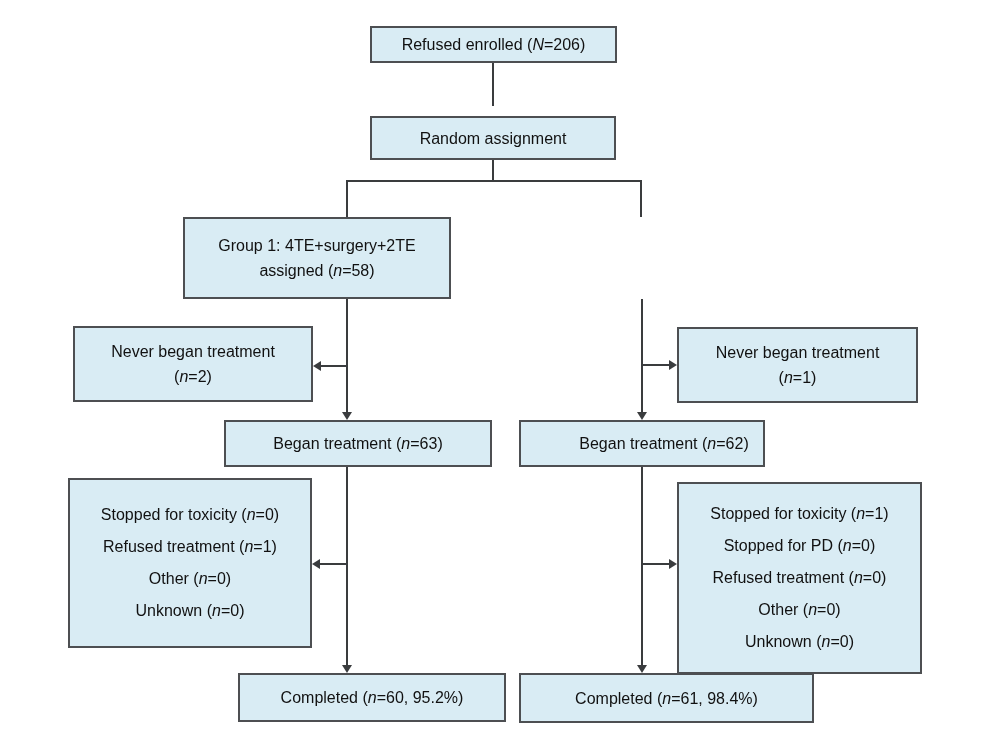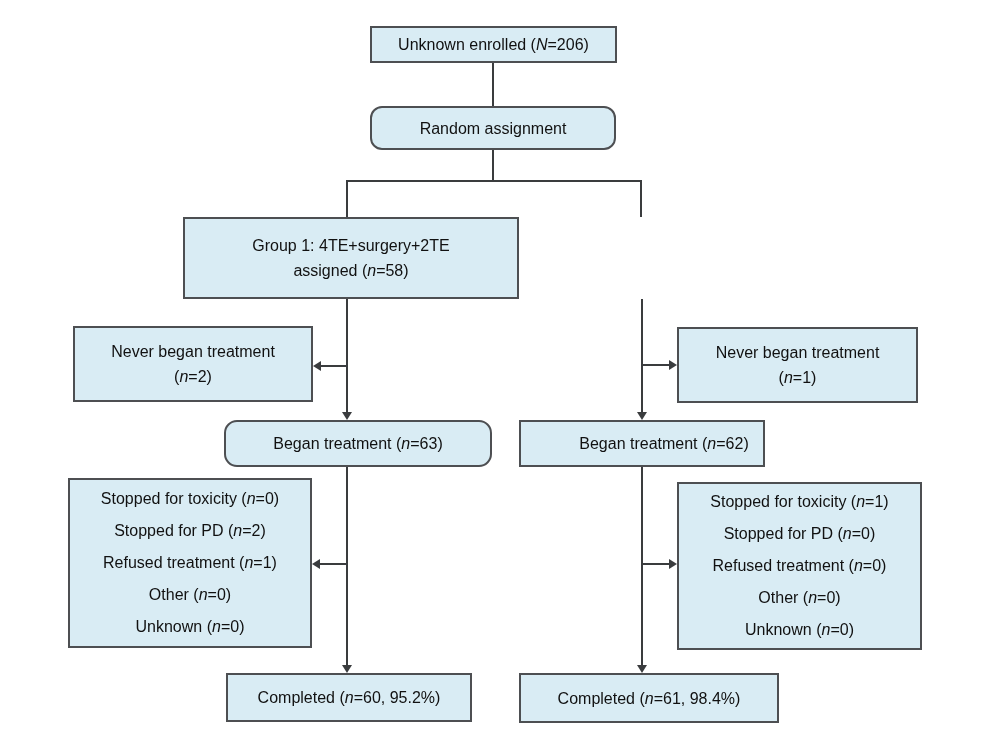--- a/index.html
+++ b/index.html
@@ -33,31 +33,31 @@
   .vline { width: 2px; }
   .hline { height: 2px; }
 
   .arr { position: absolute; width: 0; height: 0; }
   .arr.down  { border-left: 5px solid transparent; border-right: 5px solid transparent; border-top: 8px solid #3a3c3e; }
   .arr.left  { border-top: 5px solid transparent; border-bottom: 5px solid transparent; border-right: 8px solid #3a3c3e; }
   .arr.right { border-top: 5px solid transparent; border-bottom: 5px solid transparent; border-left: 8px solid #3a3c3e; }
 
   
   #b-enrolled   { left: 370px; top: 26px;  width: 247px; height: 37px; }
-  #b-random     { left: 370px; top: 106px; width: 246px; height: 44px; border-radius: 12px; }
-  #b-group1     { left: 183px; top: 217px; width: 336px; height: 82px; justify-content: center; }
+  #b-random     { left: 370px; top: 116px; width: 246px; height: 44px; }
+  #b-group1     { left: 183px; top: 217px; width: 268px; height: 82px; justify-content: center; }
   #b-group2     { left: 517px; top: 217px; width: 286px; height: 82px; }
   #b-never1     { left: 73px;  top: 326px; width: 240px; height: 76px; }
   #b-never2     { left: 677px; top: 327px; width: 241px; height: 76px; }
-  #b-began1     { left: 224px; top: 420px; width: 268px; height: 47px; border-radius: 13px; }
+  #b-began1     { left: 224px; top: 420px; width: 268px; height: 47px; }
   #b-began2     { left: 519px; top: 420px; width: 246px; height: 47px; padding-left: 44px; }
   #b-reasons1   { left: 68px;  top: 478px; width: 244px; height: 170px; }
-  #b-reasons2   { left: 677px; top: 482px; width: 245px; height: 168px; }
-  #b-completed1 { left: 226px; top: 673px; width: 246px; height: 49px; }
-  #b-completed2 { left: 519px; top: 673px; width: 260px; height: 50px; }
+  #b-reasons2   { left: 677px; top: 482px; width: 245px; height: 192px; }
+  #b-completed1 { left: 238px; top: 673px; width: 268px; height: 49px; }
+  #b-completed2 { left: 519px; top: 673px; width: 295px; height: 50px; }
 
   
   #c1  { left: 492px; top: 63px;  height: 43px; }
   #c2  { left: 492px; top: 150px; height: 32px; }
   #c3  { left: 346px; top: 180px; width: 296px; }
   #c4  { left: 346px; top: 180px; height: 37px; }
   #c5  { left: 640px; top: 180px; height: 37px; }
   #c6  { left: 346px; top: 299px; height: 113px; }
   #a6  { left: 342px; top: 412px; }
   #c7  { left: 319px; top: 365px; width: 28px; }
@@ -98,21 +98,21 @@
   <div class="vline" id="c10"></div>
   <div class="arr down" id="a10"></div>
   <div class="hline" id="c11"></div>
   <div class="arr right" id="a11"></div>
   <div class="vline" id="c12"></div>
   <div class="arr down" id="a12"></div>
   <div class="hline" id="c13"></div>
   <div class="arr right" id="a13"></div>
 
   <div class="box" id="b-enrolled">
-    <div class="tline"><span>Unknown enrolled (</span><i>N</i><span>=206)</span></div>
+    <div class="tline"><span>Refused enrolled (</span><i>N</i><span>=206)</span></div>
   </div>
 
   <div class="box" id="b-random">
     <div class="tline"><span>Random assignment</span><i></i><span></span></div>
   </div>
 
   <div class="box" id="b-group1">
     <div class="tline"><span>Group 1: 4TE+surgery+2TE</span><i></i><span></span></div>
     <div class="tline"><span>assigned (</span><i>n</i><span>=58)</span></div>
   </div>
@@ -131,21 +131,20 @@
   <div class="box" id="b-began1">
     <div class="tline"><span>Began treatment (</span><i>n</i><span>=63)</span></div>
   </div>
 
   <div class="box" id="b-began2">
     <div class="tline"><span>Began treatment (</span><i>n</i><span>=62)</span></div>
   </div>
 
   <div class="box tall" id="b-reasons1">
     <div class="tline"><span>Stopped for toxicity (</span><i>n</i><span>=0)</span></div>
-    <div class="tline"><span>Stopped for PD (</span><i>n</i><span>=2)</span></div>
     <div class="tline"><span>Refused treatment (</span><i>n</i><span>=1)</span></div>
     <div class="tline"><span>Other (</span><i>n</i><span>=0)</span></div>
     <div class="tline"><span>Unknown (</span><i>n</i><span>=0)</span></div>
   </div>
 
   <div class="box tall" id="b-reasons2">
     <div class="tline"><span>Stopped for toxicity (</span><i>n</i><span>=1)</span></div>
     <div class="tline"><span>Stopped for PD (</span><i>n</i><span>=0)</span></div>
     <div class="tline"><span>Refused treatment (</span><i>n</i><span>=0)</span></div>
     <div class="tline"><span>Other (</span><i>n</i><span>=0)</span></div>

